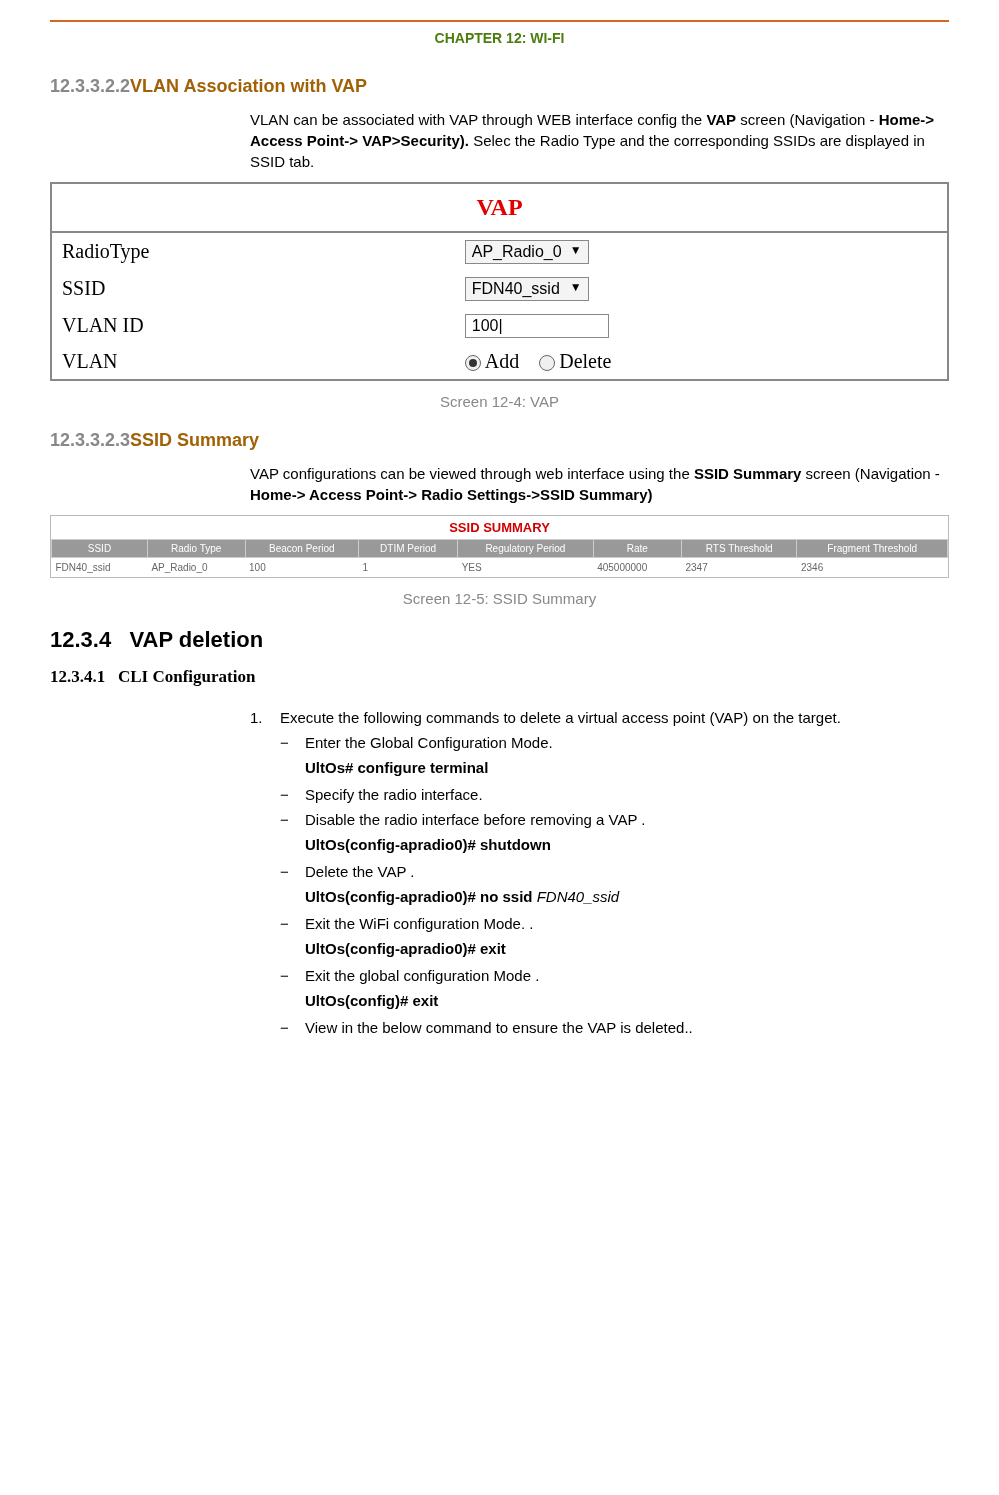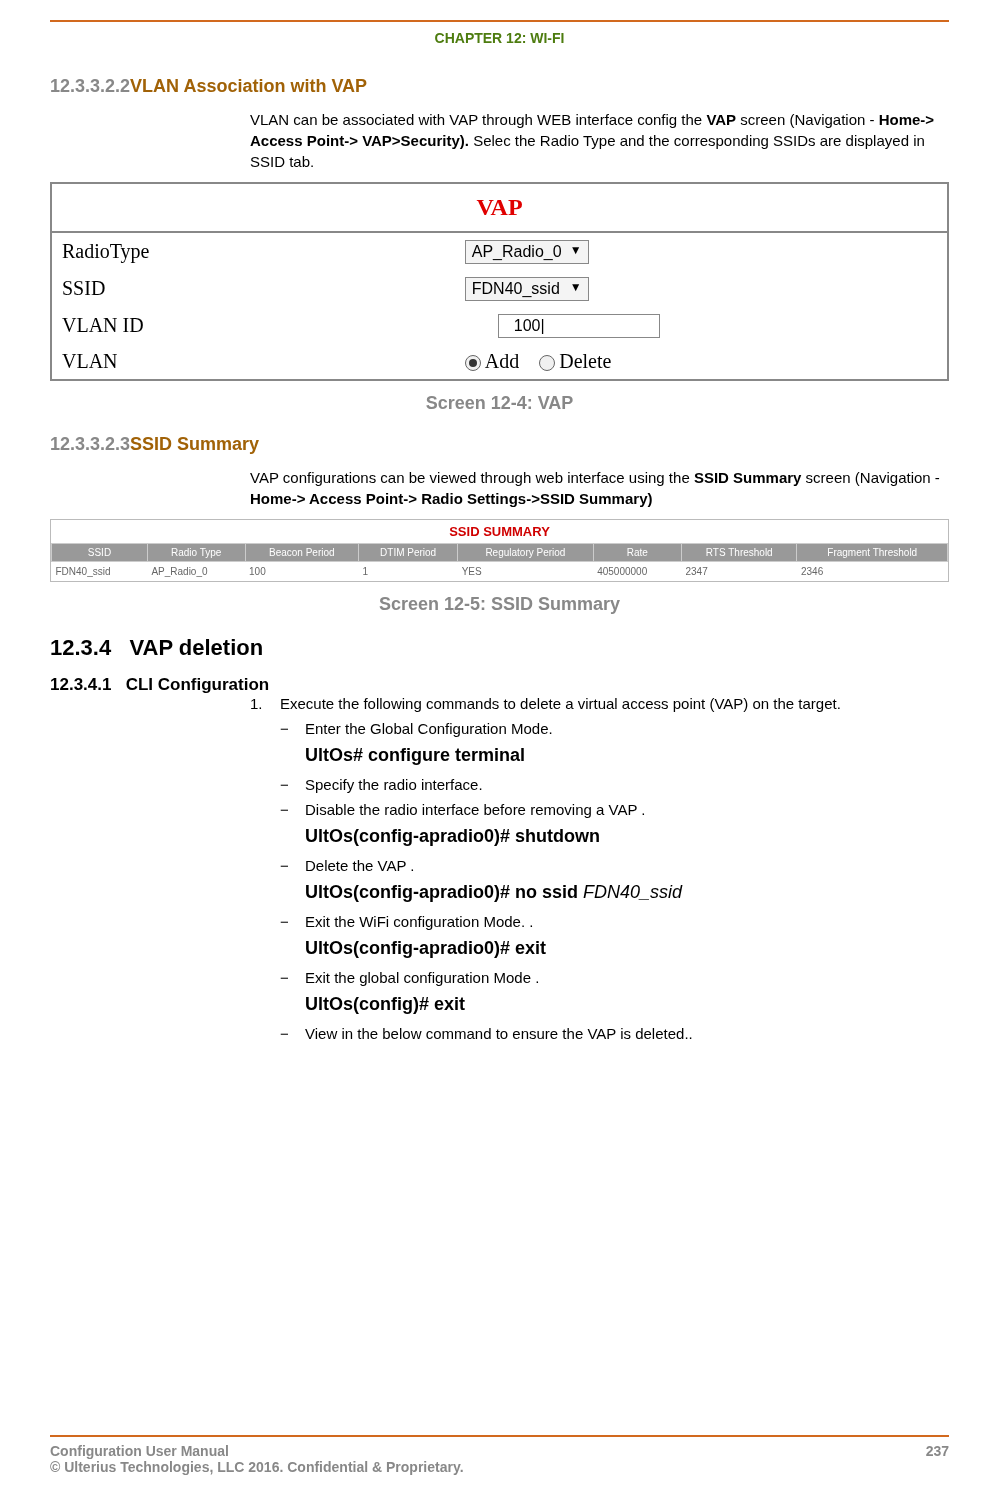--- a/index.html
+++ b/index.html
@@ -40,22 +40,22 @@
       font-size: 15px;
       line-height: 1.4;
       margin-bottom: 10px;
     }
     .body-text .bold {
       font-weight: bold;
     }
     .fig-caption {
       text-align: center;
       color: #888;
-      font-weight: bold;
-      font-size: 18px;
+      font-weight: normal;
+      font-size: 15px;
       margin: 12px 0 20px 0;
     }
     .vap-box {
       border: 2px solid #888;
       margin: 8px 0;
     }
     .vap-title-row {
       border-bottom: 2px solid #888;
       text-align: center;
       padding: 10px 0;
@@ -90,25 +90,24 @@
     }
     .dropdown .arrow {
       float: right;
       margin-left: 8px;
       font-size: 12px;
     }
     .text-input {
       display: inline-block;
       border: 1px solid #888;
       background: #fff;
-      padding: 2px 15px;
+      padding: 2px 6px;
       font-size: 16px;
       font-family: Arial, sans-serif;
       min-width: 130px;
-      margin-left: 33px;
     }
     .radio-circle {
       display: inline-block;
       width: 14px;
       height: 14px;
       border: 1px solid #666;
       border-radius: 50%;
       vertical-align: middle;
       background: #f0f0f0;
       position: relative;
@@ -155,21 +154,22 @@
     }
     .subsection {
       font-weight: bold;
       font-size: 22px;
       margin-bottom: 14px;
     }
     .subsubsection {
       font-weight: bold;
       font-size: 17px;
       margin-top: 14px;
-      margin-bottom: 0;
+      margin-bottom: 22px;
+      font-family: Liberation Serif, serif;
     }
     .ol-list {
       margin-left: 200px;
       font-size: 15px;
     }
     .ol-item {
       display: flex;
       margin-bottom: 8px;
     }
     .ol-num {
@@ -184,21 +184,21 @@
       display: flex;
       margin-bottom: 8px;
     }
     .dash-mark {
       width: 25px;
       flex-shrink: 0;
       font-family: Arial, sans-serif;
     }
     .cmd {
       margin-left: 255px;
-      font-size: 18px;
+      font-size: 15px;
       font-weight: bold;
       margin-bottom: 10px;
     }
     .cmd .italic {
       font-style: italic;
       font-weight: normal;
     }
     .footer {
       position: absolute;
       bottom: 20px;
@@ -370,23 +370,13 @@
   </div>
   <div class="cmd">UltOs(config)# exit</div>
 
   <div class="dash-list">
     <div class="dash-item">
         <div class="dash-mark">−</div>
         <div>View in the below command to ensure the VAP is deleted..</div>
       </div>
   </div>
 
-  <div class="footer">
-    <div class="bottom-border"></div>
-    <div class="footer-row">
-      <div>
-        <div>Configuration User Manual</div>
-        <div>© Ulterius Technologies, LLC 2016. Confidential &amp; Proprietary.</div>
-      </div>
-      <div>237</div>
-    </div>
-  </div>
 </div>
 
 </body></html>

